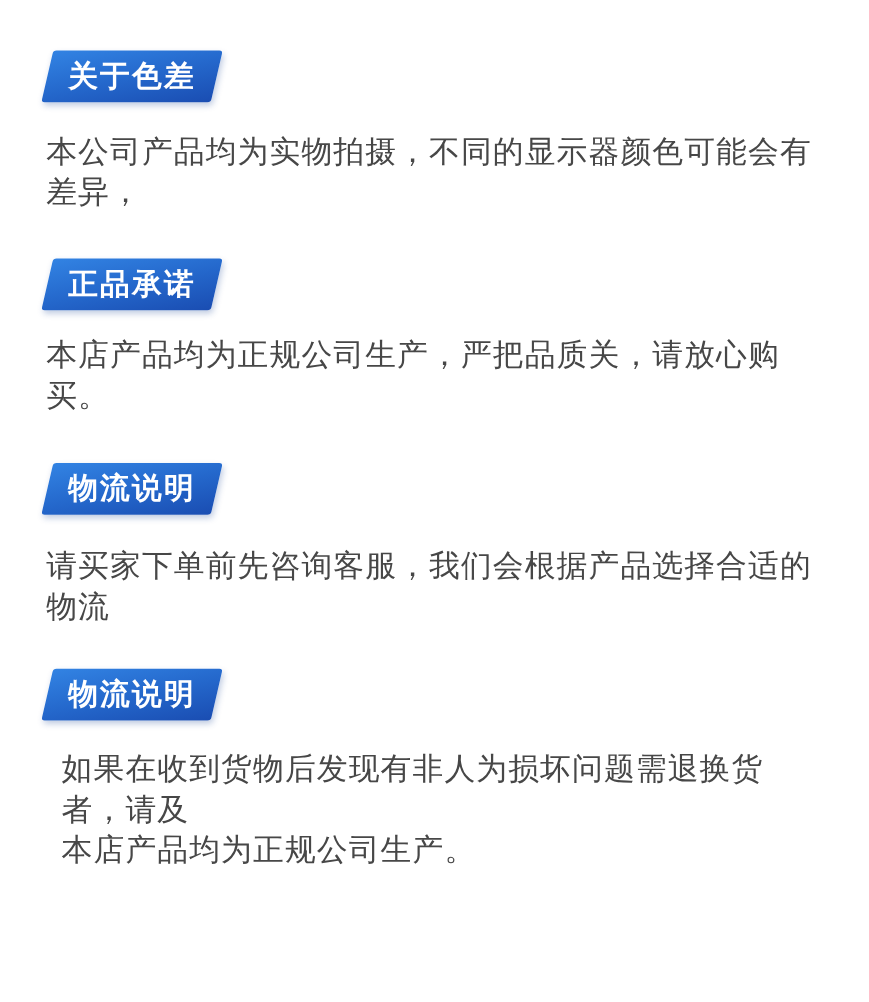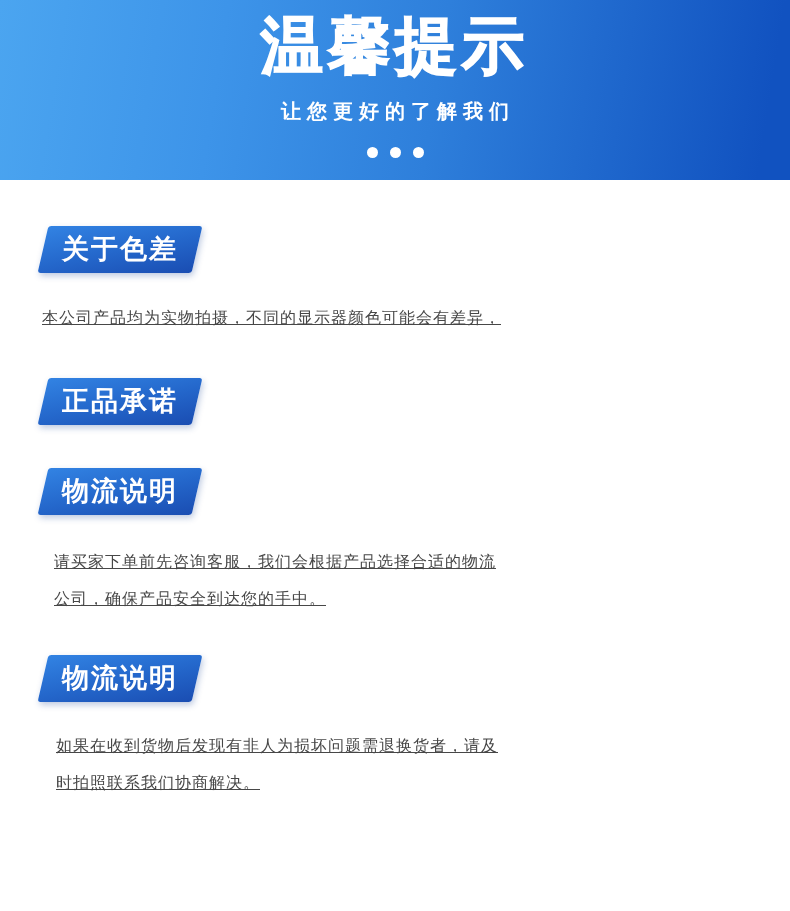--- a/index.html
+++ b/index.html
@@ -57,77 +57,70 @@
     border-radius:3px;
     box-shadow:2px 3px 6px rgba(23,64,146,0.28);
   }
   .tag-text{
     display:block;transform:skewX(13deg);
     color:#ffffff;font-size:27px;font-weight:700;
     letter-spacing:2px;line-height:1;
   }
   .para{
     color:var(--body-text);
-    font-size:16px;line-height:37px;letter-spacing:1px;text-decoration:underline;
+    font-size:28px;line-height:37px;letter-spacing:1px;
   }
   .sec1 .tag{margin-top:46px;margin-left:3px;}
   .sec1 .para{margin-top:26px;margin-left:2px;}
   .sec2 .tag{margin-top:42px;margin-left:3px;}
   .sec2 .para{margin-top:22px;margin-left:2px;}
   .sec3 .tag{margin-top:43px;margin-left:3px;}
-  .sec3 .para{margin-top:28px;margin-left:14px;}
+  .sec3 .para{margin-top:28px;margin-left:2px;}
   .sec4 .tag{margin-top:38px;margin-left:3px;}
   .sec4 .para{margin-top:25px;margin-left:16px;}
 </style>
 </head>
 <body>
 
 <div class="page">
 
-  <div class="banner">
-    <div class="banner-title">温馨提示</div>
-    <div class="banner-subtitle">让您更好的了解我们</div>
-    <div class="banner-dots">
-      <i></i>
-      <i></i>
-      <i></i>
-    </div>
-  </div>
 
   <div class="content">
 
     <div class="sec sec1">
       <div class="tag">
         <span class="tag-text">关于色差</span>
       </div>
       <div class="para">
         <div>本公司产品均为实物拍摄，不同的显示器颜色可能会有差异，</div>
       </div>
     </div>
 
     <div class="sec sec2">
       <div class="tag">
         <span class="tag-text">正品承诺</span>
       </div>
+      <div class="para">
+        <div>本店产品均为正规公司生产，严把品质关，请放心购买。</div>
+      </div>
     </div>
 
     <div class="sec sec3">
       <div class="tag">
         <span class="tag-text">物流说明</span>
       </div>
       <div class="para">
         <div>请买家下单前先咨询客服，我们会根据产品选择合适的物流</div>
-        <div>公司，确保产品安全到达您的手中。</div>
       </div>
     </div>
 
     <div class="sec sec4">
       <div class="tag">
         <span class="tag-text">物流说明</span>
       </div>
       <div class="para">
         <div>如果在收到货物后发现有非人为损坏问题需退换货者，请及</div>
-        <div>时拍照联系我们协商解决。</div>
+        <div>本店产品均为正规公司生产。</div>
       </div>
     </div>
 
   </div>
 </div>
 
 </body></html>

